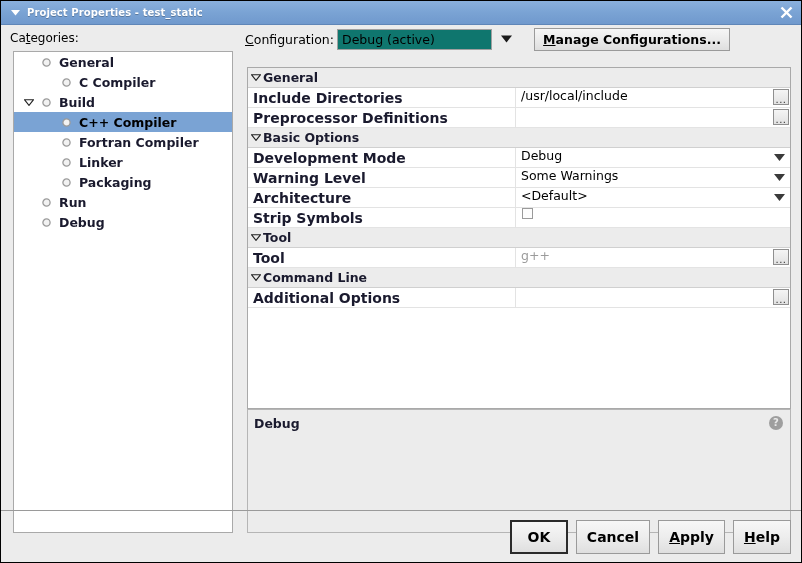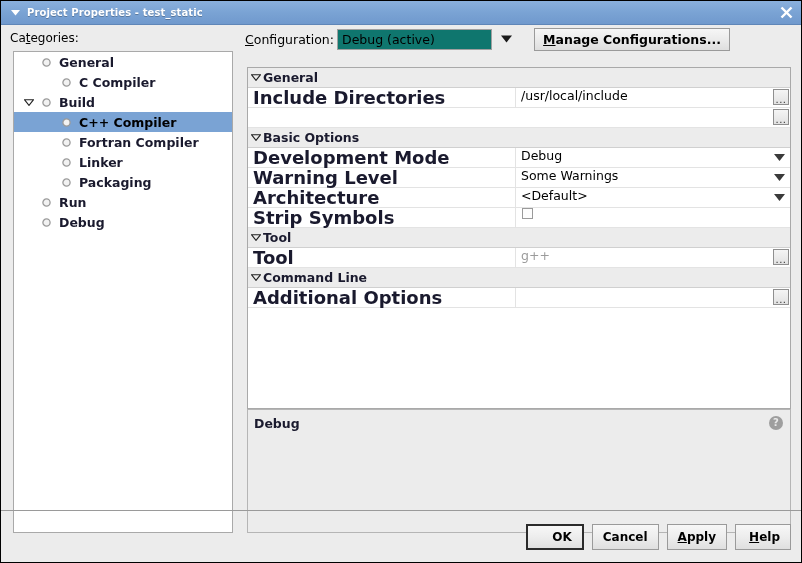--- a/index.html
+++ b/index.html
@@ -186,21 +186,21 @@
     box-sizing: border-box;
     background: #ffffff;
   }
   .prop-name {
     width: 268px;
     flex: 0 0 268px;
     border-right: 1px solid #e3e3e3;
     box-sizing: border-box;
     display: flex; align-items: center;
     padding-left: 5px;
-    font-size: 18px;
+    font-size: 14px;
     font-weight: bold;
     color: #1a1a2e;
     white-space: nowrap;
   }
   .prop-value {
     flex: 1 1 auto;
     position: relative;
     display: flex;
     padding-left: 5px;
     font-size: 12.5px;
@@ -273,27 +273,27 @@
     left: 0; right: 0; bottom: 0;
     height: 52px;
     border-top: 1px solid #9a9a9a;
     display: flex;
     align-items: center;
     justify-content: flex-end;
     padding-right: 10px;
     box-sizing: border-box;
   }
   .dlg-btn {
-    height: 26px;
+    height: 34px;
     min-width: 56px;
     background: linear-gradient(to bottom, #f7f7f7 0%, #ededed 50%, #dfdfdf 100%);
     border: 1px solid #9a9a9a;
     box-sizing: border-box;
-    display: flex; align-items: center; justify-content: flex-end;
-    font-size: 12px;
+    display: flex; align-items: center; justify-content: center;
+    font-size: 14px;
     font-weight: bold;
     color: #000;
     margin-left: 8px;
     padding: 0 10px;
     cursor: pointer;
     white-space: nowrap;
   }
   .dlg-btn.default {
     border: 2px solid #2b2b2b;
     min-width: 58px;
@@ -445,20 +445,21 @@
             <span>General</span>
           </div>
           <div class="prop-row">
             <div class="prop-name">Include Directories</div>
             <div class="prop-value">
               <span>/usr/local/include</span>
               <div class="ellipsis-btn">...</div>
             </div>
           </div>
           <div class="prop-row">
+            <div class="prop-name">Preprocessor Definitions</div>
             <div class="prop-value">
               <span></span>
               <div class="ellipsis-btn">...</div>
             </div>
           </div>
           <div class="group-row">
             <div class="group-tw">
               <svg width="10" height="7" viewBox="0 0 10 7">
                 <polygon points="0.6,0.8 9.4,0.8 5,6.4" fill="none" stroke="#222222" stroke-width="1.1"></polygon>
               </svg>

